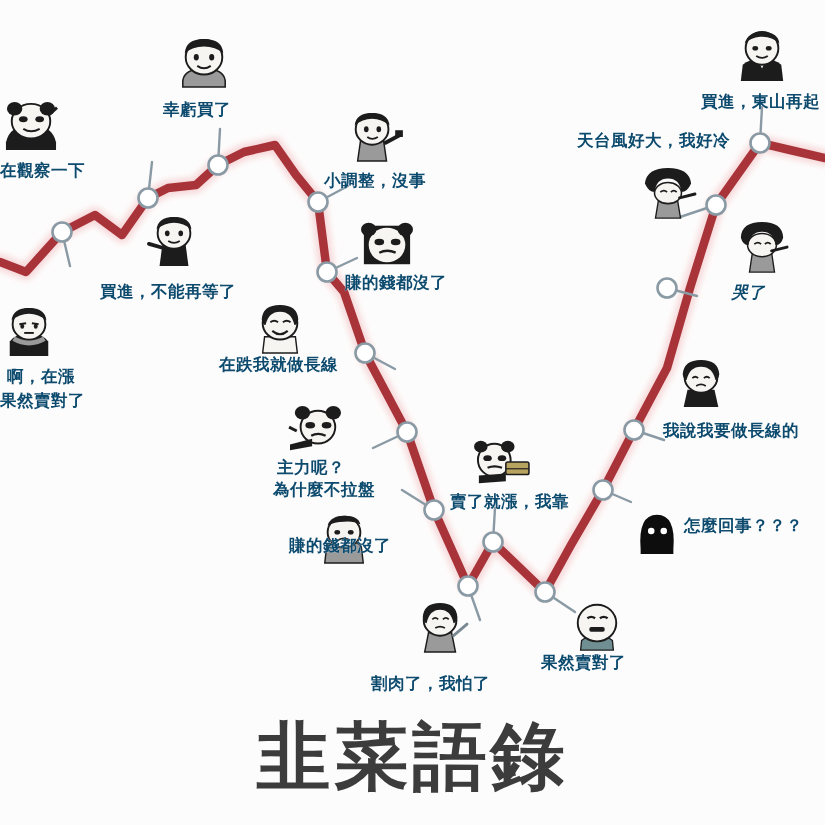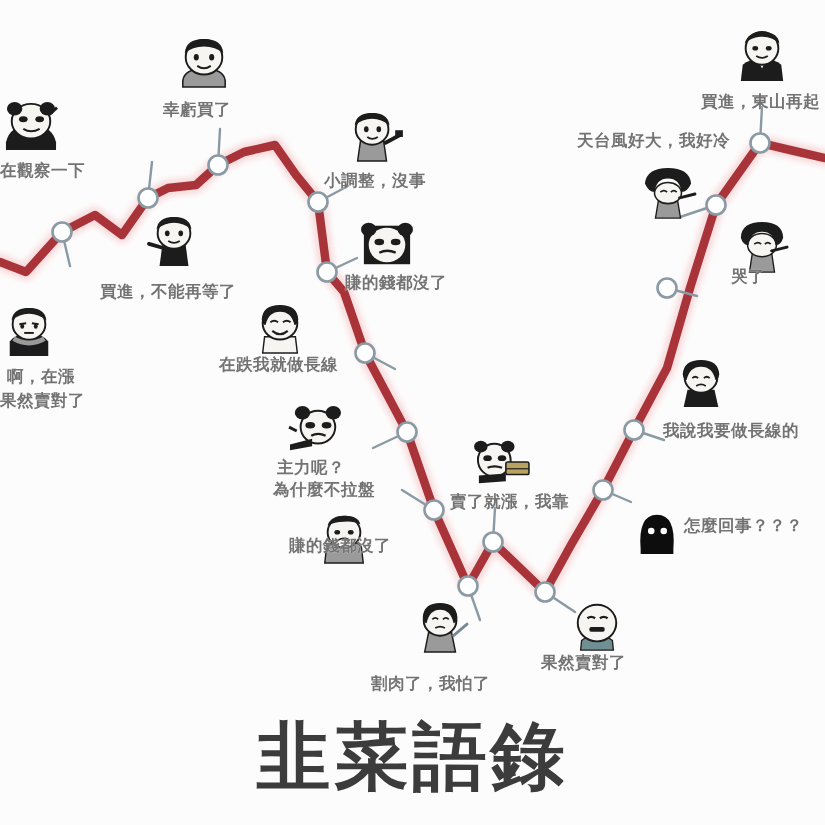--- a/index.html
+++ b/index.html
@@ -8,21 +8,21 @@
     background:#ffffff;
     font-family:"DejaVu Sans","Liberation Sans",sans-serif;
     overflow:hidden;
     position:relative;
   }
   #stage{position:absolute;left:0;top:0;width:825px;height:825px;background:#fdfcfc;}
   #chart-svg{position:absolute;left:0;top:0;width:825px;height:825px;}
 
   .label{
     position:absolute;
-    color:#737373;
+    color:#0c4a6e;
     font-size:16.5px;
     line-height:1.32;
     white-space:pre;
     letter-spacing:0.5px;
     font-weight:600;
     text-shadow:0 0 1px rgba(255,255,255,0.9);
   }
   .sticker{
     position:absolute;
     width:58px;height:52px;
@@ -291,19 +291,19 @@
       <div class="label" style="left: 345px; top: 272px;">賺的錢都沒了</div>
       <div class="label" style="left: 219px; top: 354px;">在跌我就做長線</div>
       <div class="label" style="left: 277px; top: 457px;">主力呢？</div>
       <div class="label" style="left: 273px; top: 479px;">為什麼不拉盤</div>
       <div class="label" style="left: 289px; top: 535px;">賺的錢都沒了</div>
       <div class="label" style="left: 450px; top: 491px;">賣了就漲，我靠</div>
       <div class="label" style="left: 371px; top: 673px; text-align: center;">割肉了，我怕了</div>
       <div class="label" style="left: 541px; top: 652px;">果然賣對了</div>
       <div class="label" style="left: 684px; top: 515px;">怎麼回事？？？</div>
       <div class="label" style="left: 663px; top: 420px;">我說我要做長線的</div>
-      <div class="label" style="left: 731px; top: 266px;">哭了</div>
+      <div class="label" style="left: 731px; top: 282px; font-style: italic;">哭了</div>
       <div class="label" style="left: 577px; top: 130px;">天台風好大，我好冷</div>
       <div class="label" style="left: 701px; top: 91px;">買進，東山再起</div>
     </div>
 
   <div id="title">韭菜語錄</div>
 </div>
 
 </body></html>

